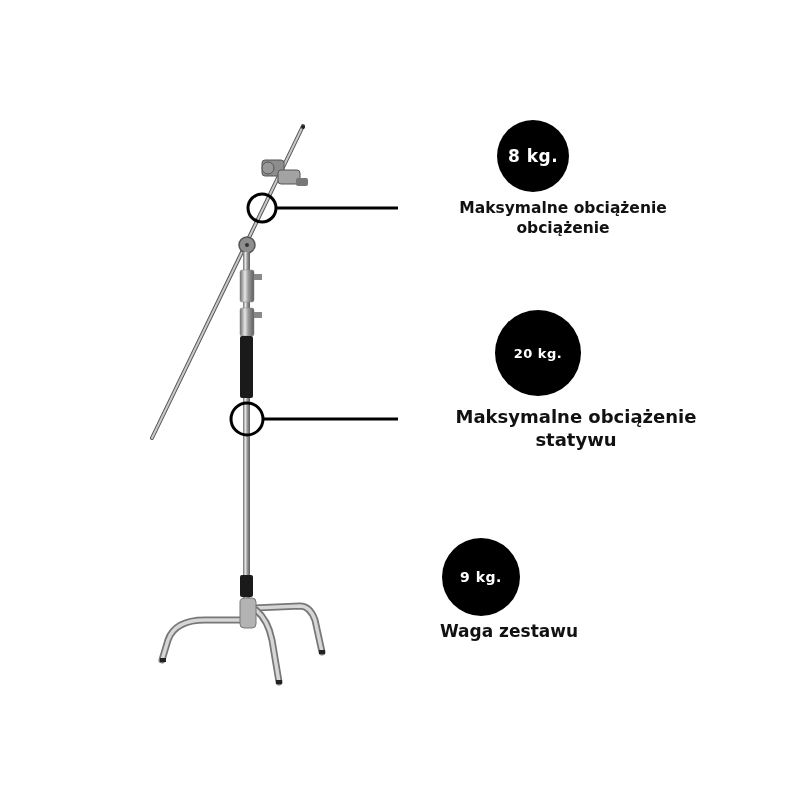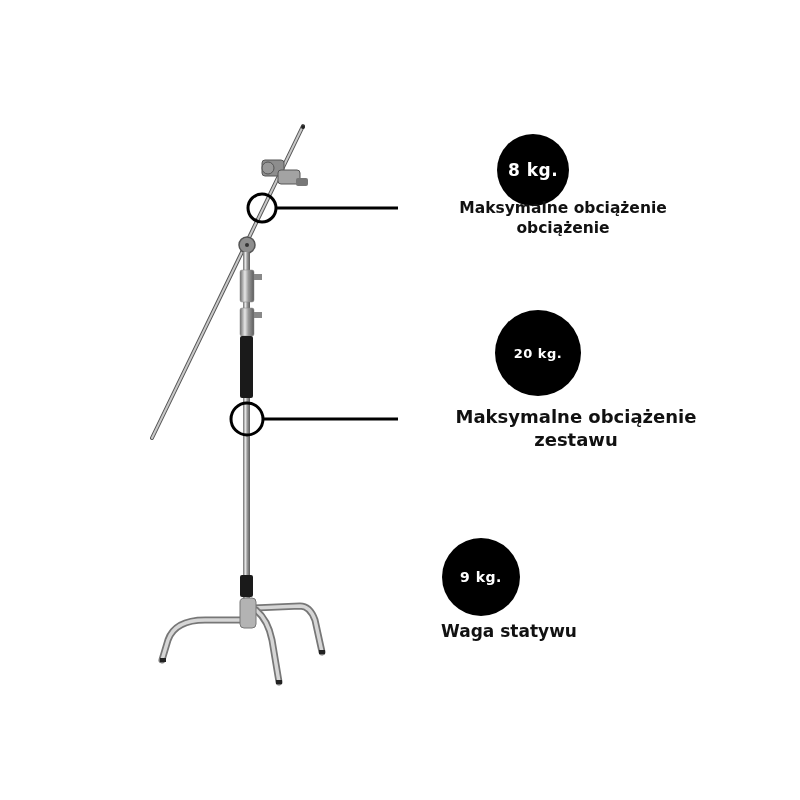--- a/index.html
+++ b/index.html
@@ -71,30 +71,30 @@
     <g>
       <circle cx="262" cy="208" r="14" fill="none" stroke="#000" stroke-width="3"></circle>
       <line x1="276" y1="208" x2="398" y2="208" stroke="#000" stroke-width="3"></line>
     </g>
     <g>
       <circle cx="247" cy="419" r="16" fill="none" stroke="#000" stroke-width="3"></circle>
       <line x1="263" y1="419" x2="398" y2="419" stroke="#000" stroke-width="3"></line>
     </g>
   </svg>
 
-  <div class="badge" style="left:497px;top:134px;width:72px;height:72px;font-size:17px;">8 kg.</div>
+  <div class="badge" style="left:497px;top:120px;width:72px;height:72px;font-size:17px;">8 kg.</div>
   <div class="label" style="left:405px;top:198px;width:260px;font-size:15.5px;">
     <span>Maksymalne obciążenie</span>
     <span>obciążenie</span>
   </div>
 
   <div class="badge" style="left:495px;top:310px;width:86px;height:86px;font-size:13px;">20 kg.</div>
   <div class="label" style="left:398px;top:405px;width:300px;font-size:18px;">
     <span>Maksymalne obciążenie</span>
-    <span>zestawu</span>
+    <span>statywu</span>
   </div>
 
   <div class="badge" style="left:442px;top:538px;width:78px;height:78px;font-size:14px;">9 kg.</div>
   <div class="label" style="left:381px;top:620px;width:200px;font-size:17px;">
-    <span>Waga statywu</span>
+    <span>Waga zestawu</span>
   </div>
 
 </div>
 
 </body></html>

